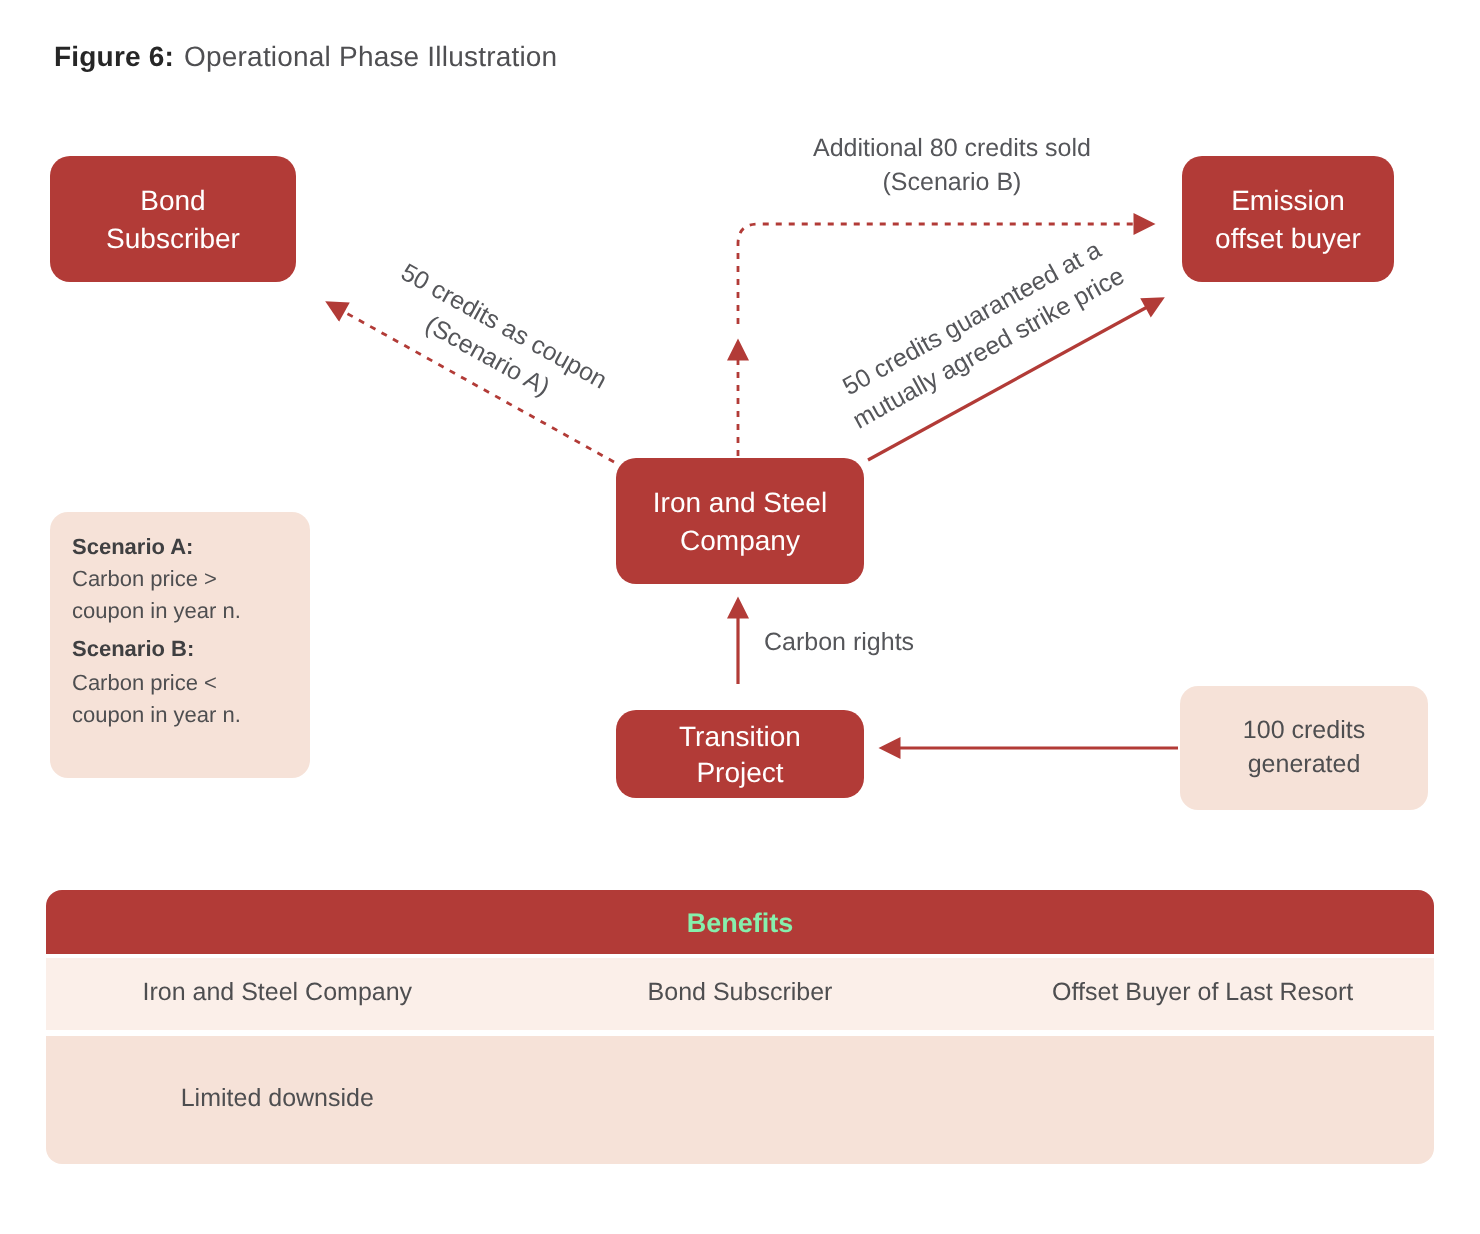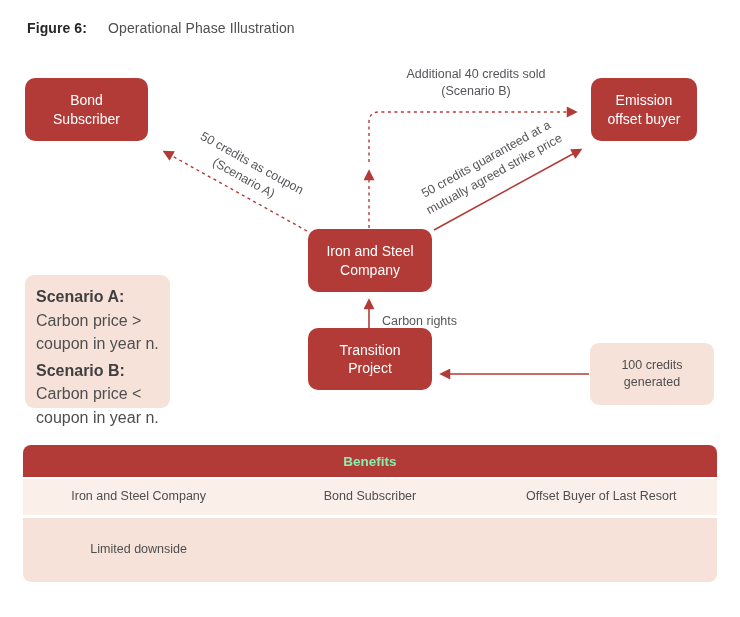--- a/index.html
+++ b/index.html
@@ -9,21 +9,21 @@
     width: 740px; height: 617px;
     background: #ffffff;
     overflow: hidden;
   }
 
   
   .fig-title {
     position: absolute; left: 27px; top: 20px;
     font-size: 14px; color: #4f4f52; letter-spacing: 0.1px;
   }
-  .fig-title .fig-label { font-weight: bold; color: #262626; margin-right: 21px; }
+  .fig-title .fig-label { font-weight: bold; color: #262626; margin-right: 5px; }
 
   
   svg.arrows {
     position: absolute; left: 0; top: 0;
     width: 740px; height: 617px;
     pointer-events: none;
   }
 
   
   .node {
@@ -35,39 +35,39 @@
     text-align: center;
     font-size: 14px; line-height: 1.32;
   }
   .node .node-text { display: inline-block; }
   .n-bond        { left: 25px;  top: 78px;  width: 123px; height: 63px; }
   .n-bond .node-text { max-width: 72px; }
   .n-emission    { left: 591px; top: 78px;  width: 106px; height: 63px; }
   .n-emission .node-text { max-width: 86px; }
   .n-iron        { left: 308px; top: 229px; width: 124px; height: 63px; }
   .n-iron .node-text { max-width: 96px; }
-  .n-transition  { left: 308px; top: 328px; width: 124px; height: 62px; }
+  .n-transition  { left: 308px; top: 355px; width: 124px; height: 44px; }
   .n-transition .node-text { max-width: 72px; }
 
   
   .note {
     position: absolute;
     background: #f6e2d8;
     border-radius: 9px;
     color: #4e4e50;
   }
   .n-credits {
     left: 590px; top: 343px; width: 124px; height: 62px;
     display: flex; align-items: center; justify-content: center;
     text-align: center; font-size: 12.5px; line-height: 1.4;
   }
   .n-credits .node-text { max-width: 78px; }
   .n-scenarios {
-    left: 25px; top: 275px; width: 145px; height: 133px;
-    font-size: 16px; line-height: 1.47;
+    left: 25px; top: 256px; width: 130px; height: 133px;
+    font-size: 11px; line-height: 1.47;
     padding: 10px 11px; box-sizing: border-box;
   }
   .n-scenarios .sc-label { display: block; font-weight: bold; color: #3f3f41; }
   .n-scenarios .sc-b { margin-top: 3px; }
 
   
   .edge-label {
     position: absolute;
     color: #55565a;
     font-size: 12.5px; line-height: 1.38;
@@ -153,21 +153,21 @@
     <div class="sc-para sc-b">
       <span class="sc-label">Scenario B:</span>
       <span>Carbon price &lt; coupon in year n.</span>
     </div>
   </div>
   <div class="note n-credits">
     <span class="node-text">100 credits generated</span>
   </div>
 
   <div class="edge-label lab-additional">
-    <div>Additional 40 credits sold</div>
+    <div>Additional 80 credits sold</div>
     <div>(Scenario B)</div>
   </div>
   <div class="edge-label lab-coupon">
     <div>50 credits as coupon</div>
     <div>(Scenario A)</div>
   </div>
   <div class="edge-label lab-guaranteed">
     <div>50 credits guaranteed at a</div>
     <div>mutually agreed strike price</div>
   </div>

